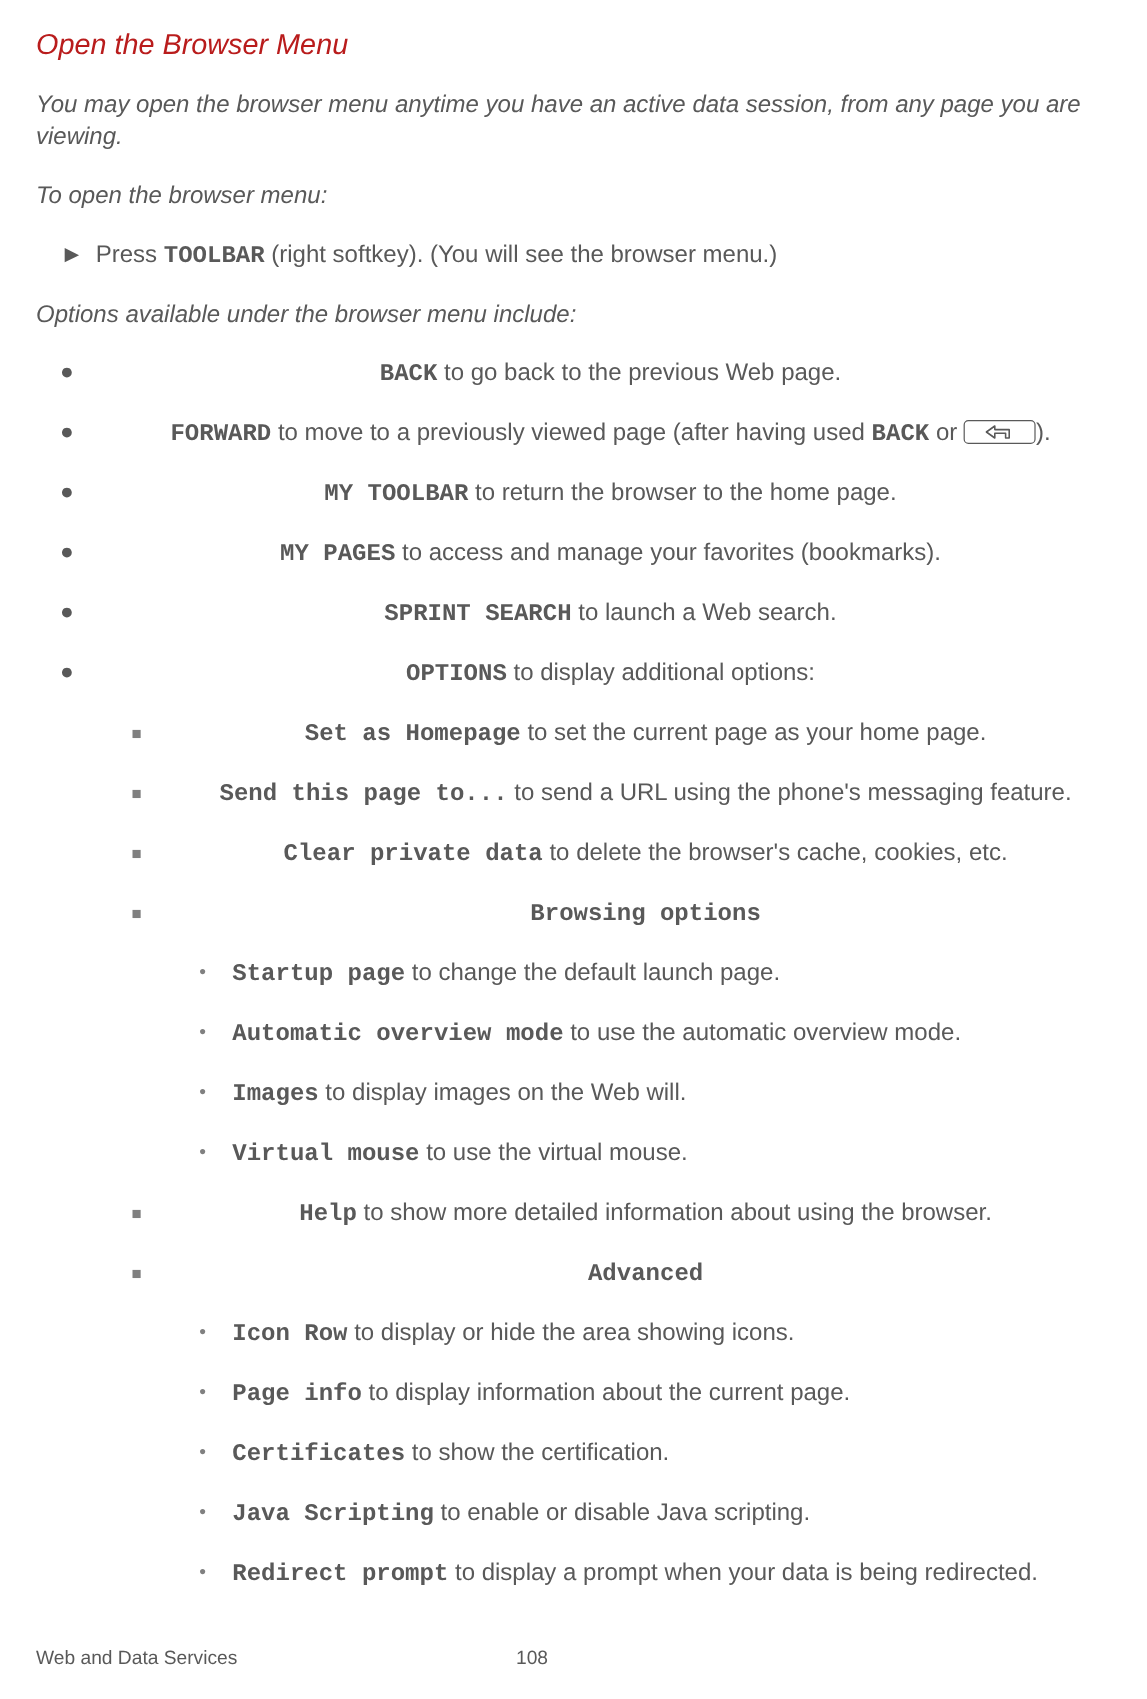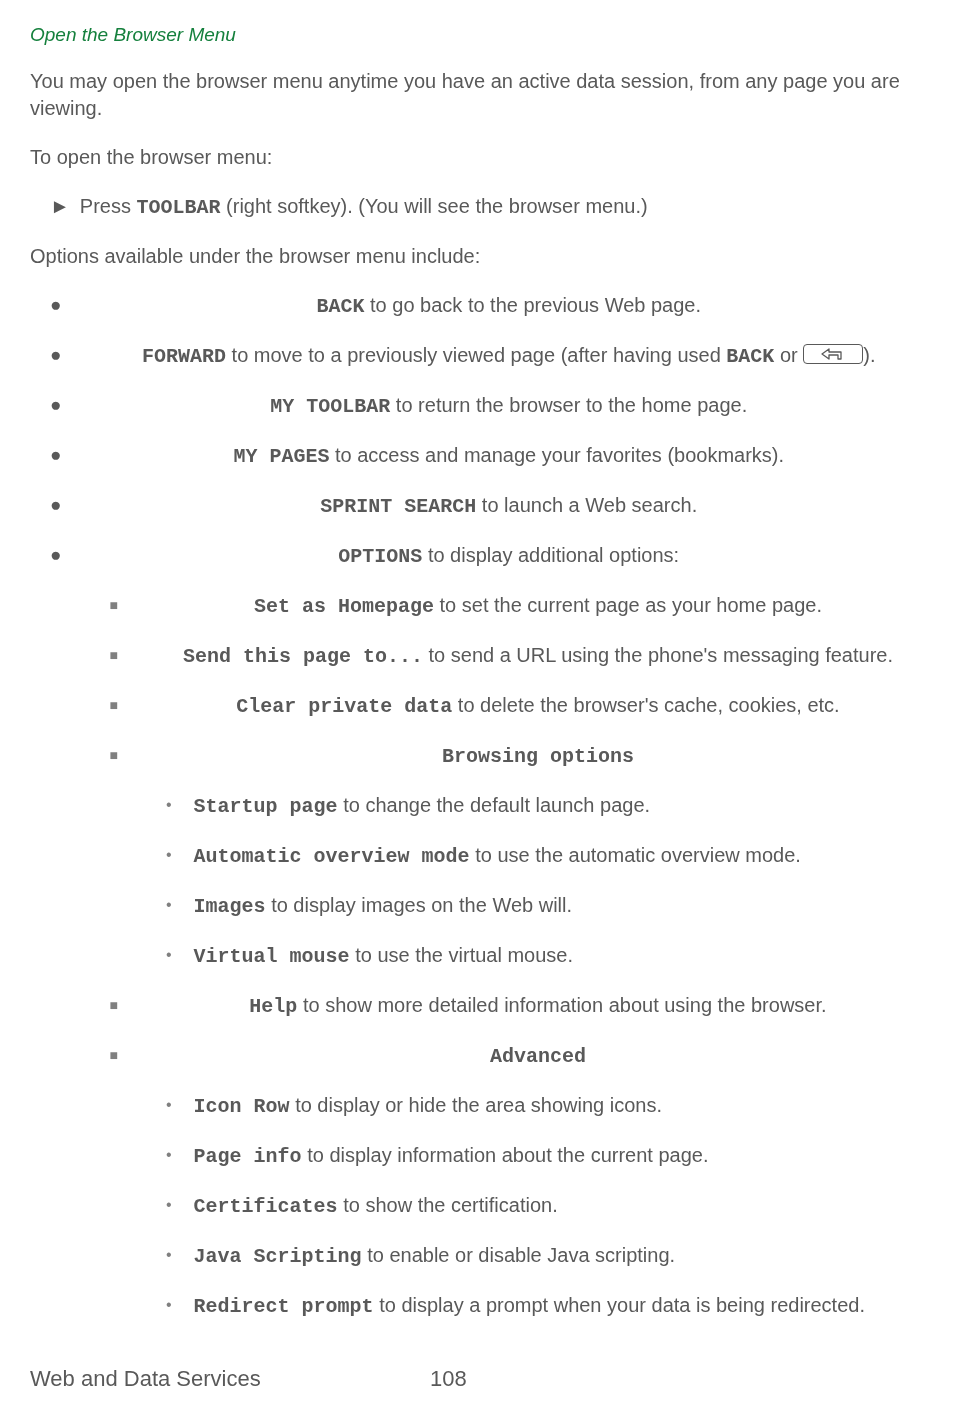--- a/index.html
+++ b/index.html
@@ -12,29 +12,30 @@
       font-size: 20px;
       color: #595959;
       background: #ffffff;
       width: 956px;
       height: 1416px;
       padding: 22px 18px 22px 18px;
       position: relative;
       line-height: 1.35;
     }
     .heading {
-      color: #15803d;
+      color: #b91c1c;
       font-style: italic;
-      font-size: 19px;
+      font-size: 24px;
       margin-bottom: 20px;
       margin-left: 12px;
     }
     .para {
       margin-bottom: 22px;
       margin-left: 12px;
+      font-style: italic;
     }
     .arrow-list {
       margin-left: 32px;
       margin-bottom: 22px;
     }
     .arrow-item {
       display: flex;
       gap: 10px;
     }
     .arrow-marker {
@@ -106,21 +107,21 @@
     .back-icon svg {
       display: block;
     }
     .footer {
       position: absolute;
       bottom: 22px;
       left: 30px;
       right: 30px;
       display: flex;
       color: #595959;
-      font-size: 22px;
+      font-size: 16px;
     }
     .footer-left {
       width: 400px;
     }
     .footer-page {
       text-align: right;
     }
   </style>
 </head>
 <body>

